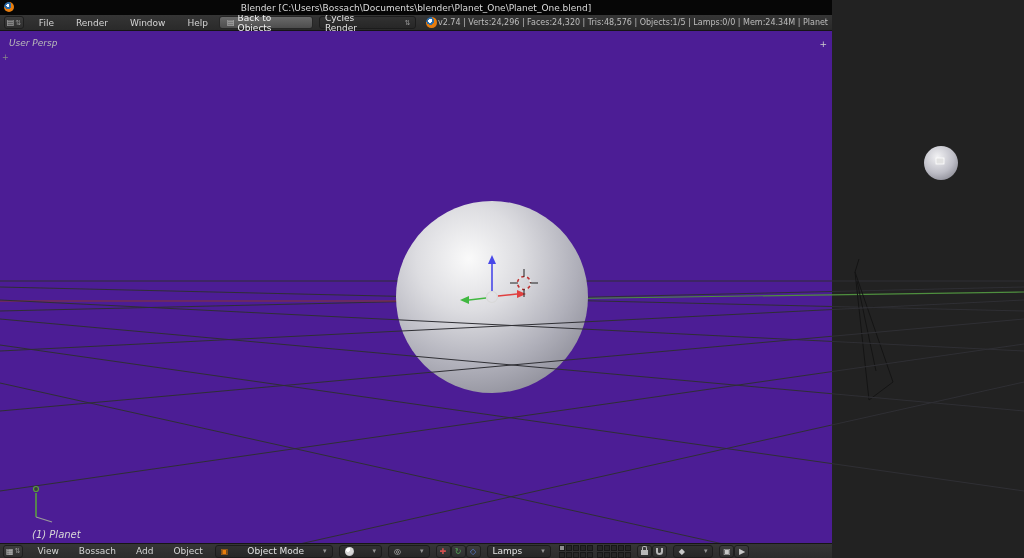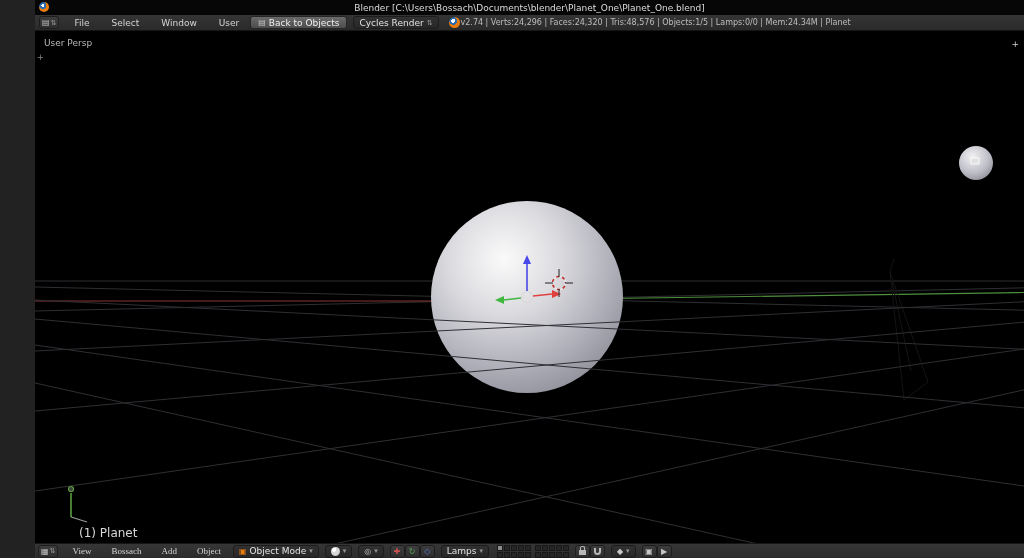--- a/index.html
+++ b/index.html
@@ -1,55 +1,55 @@
 <!DOCTYPE html>
 <html><head>
 <meta charset="utf-8">
 <style>
   * { margin:0; padding:0; box-sizing:border-box; }
   html,body { width:1024px; height:558px; overflow:hidden; background:#222;
               font-family:"DejaVu Sans", sans-serif; }
-  .window { width:1024px; height:558px; display:flex; flex-direction:column;padding-left:35px; }
+  .window { width:832px; height:558px; display:flex; flex-direction:column; }
 
   
   .titlebar { height:15px; background:#060606; color:#dcdcdc; font-size:9px;
               display:flex; align-items:center; justify-content:center; position:relative; flex:0 0 15px;}
   .tb-logo { position:absolute; left:4px; top:2px; width:10px; height:10px; border-radius:50%;
              background:radial-gradient(circle at 38% 35%, #ffffff 0 1.5px, #2d6ca8 1.5px 3.5px, #e87d0d 3.5px 100%); }
 
   
   .header { height:16px; flex:0 0 16px; background:linear-gradient(#353535,#2a2a2a);
             border-bottom:1px solid #151515; display:flex; align-items:center; gap:0; padding:0 4px; }
   .icon-btn { height:13px; min-width:15px; display:inline-flex; align-items:center; justify-content:center;
               gap:1px; background:linear-gradient(#3d3d3d,#2e2e2e); border:1px solid #1e1e1e;
               border-radius:3px; color:#c8c8c8; font-size:8px; padding:0 2px; }
   .menu-item { color:#d4d4d4; font-size:9px; padding:0 7px; line-height:16px;margin-left:8px; }
   .btn { height:13px; display:inline-flex; align-items:center; gap:3px;
          background:linear-gradient(#6a6a6a,#4d4d4d); border:1px solid #262626; border-radius:3px;
          color:#f0f0f0; font-size:9px; padding:0 7px; margin-left:4px; }
-  .dropdown { height:13px; display:inline-flex; align-items:center; gap:3px;
+  .dropdown { height:13px; display:inline-flex; align-items:center; gap:19px;
               background:linear-gradient(#313131,#272727); border:1px solid #1c1c1c; border-radius:3px;
               color:#e2e2e2; font-size:9px; padding:0 5px; margin-left:6px; }
   .chev { color:#969696; font-size:7px; }
   .blender-logo { width:11px; height:11px; border-radius:50%; margin-left:10px;
                   background:radial-gradient(circle at 38% 35%, #ffffff 0 2px, #2d6ca8 2px 4px, #e87d0d 4px 100%); }
   .stats { color:#bdbdbd; font-size:8px; margin-left:1px; white-space:nowrap; }
 
   
-  .viewport { position:relative; height:512px; flex:0 0 512px; background:#000000; }
+  .viewport { position:relative; height:512px; flex:0 0 512px; background:#4c1d95;font-style:italic; }
   .viewport svg { position:absolute; inset:0; }
   .view-label { position:absolute; top:7px; left:9px; color:#b9b9b9; font-size:9px; }
-  .object-label { position:absolute; bottom:3px; left:44px; color:#d8d8d8; font-size:12px; }
+  .object-label { position:absolute; bottom:3px; left:32px; color:#d8d8d8; font-size:10px; }
   .region-plus { position:absolute; top:8px; right:5px; color:#cfcfcf; font-size:9px; }
   .region-plus-left { position:absolute; top:22px; left:2px; color:#8a8a8a; font-size:8px; }
 
   
   .footer { height:15px; flex:0 0 15px; background:linear-gradient(#363636,#2c2c2c);
             border-top:1px solid #161616; display:flex; align-items:center; padding:0 3px; }
-  .footer .menu-item { line-height:15px; padding:0 6px;font-family:Liberation Serif, serif; }
+  .footer .menu-item { line-height:15px; padding:0 6px; }
   .cube-icon { color:#e87d0d; font-size:8px; }
   .ball-icon { width:9px; height:9px; border-radius:50%;
                background:radial-gradient(circle at 35% 30%, #ffffff 0 2px, #d8d8d8 2px 5px, #8f8f99 100%); }
   .glyph { font-size:8px; color:#c8c8c8; }
   .g-red { color:#d05050; } .g-green { color:#54a354; } .g-blue { color:#5a7ad0; }
   .layers { display:flex; gap:4px; margin-left:8px; }
   .layer-group { display:grid; grid-template-columns:repeat(5,6px); grid-auto-rows:6px; gap:1px; }
   .layer-cell { background:#262626; border:1px solid #181818; }
   .layer-cell.active { background:#8d8d8d; }
   .lock { width:7px; height:5px; background:#b8b8b8; position:relative; margin-top:3px; }
@@ -68,23 +68,23 @@
     <span class="tb-logo"></span>
     <span>Blender [C:\Users\Bossach\Documents\blender\Planet_One\Planet_One.blend]</span>
   </div>
 
   <div class="header">
     <div class="icon-btn">
       <span class="glyph">▤</span>
       <span class="chev">⇅</span>
     </div>
     <span class="menu-item">File</span>
-    <span class="menu-item">Select</span>
+    <span class="menu-item">Render</span>
     <span class="menu-item">Window</span>
-    <span class="menu-item">User</span>
+    <span class="menu-item">Help</span>
     <div class="btn">
       <span class="glyph">▤</span>
       <span>Back to Objects</span>
     </div>
     <div class="dropdown">
       <span>Cycles Render</span>
       <span class="chev">⇅</span>
     </div>
     <span class="blender-logo"></span>
     <span class="stats">v2.74 | Verts:24,296 | Faces:24,320 | Tris:48,576 | Objects:1/5 | Lamps:0/0 | Mem:24.34M | Planet</span>

